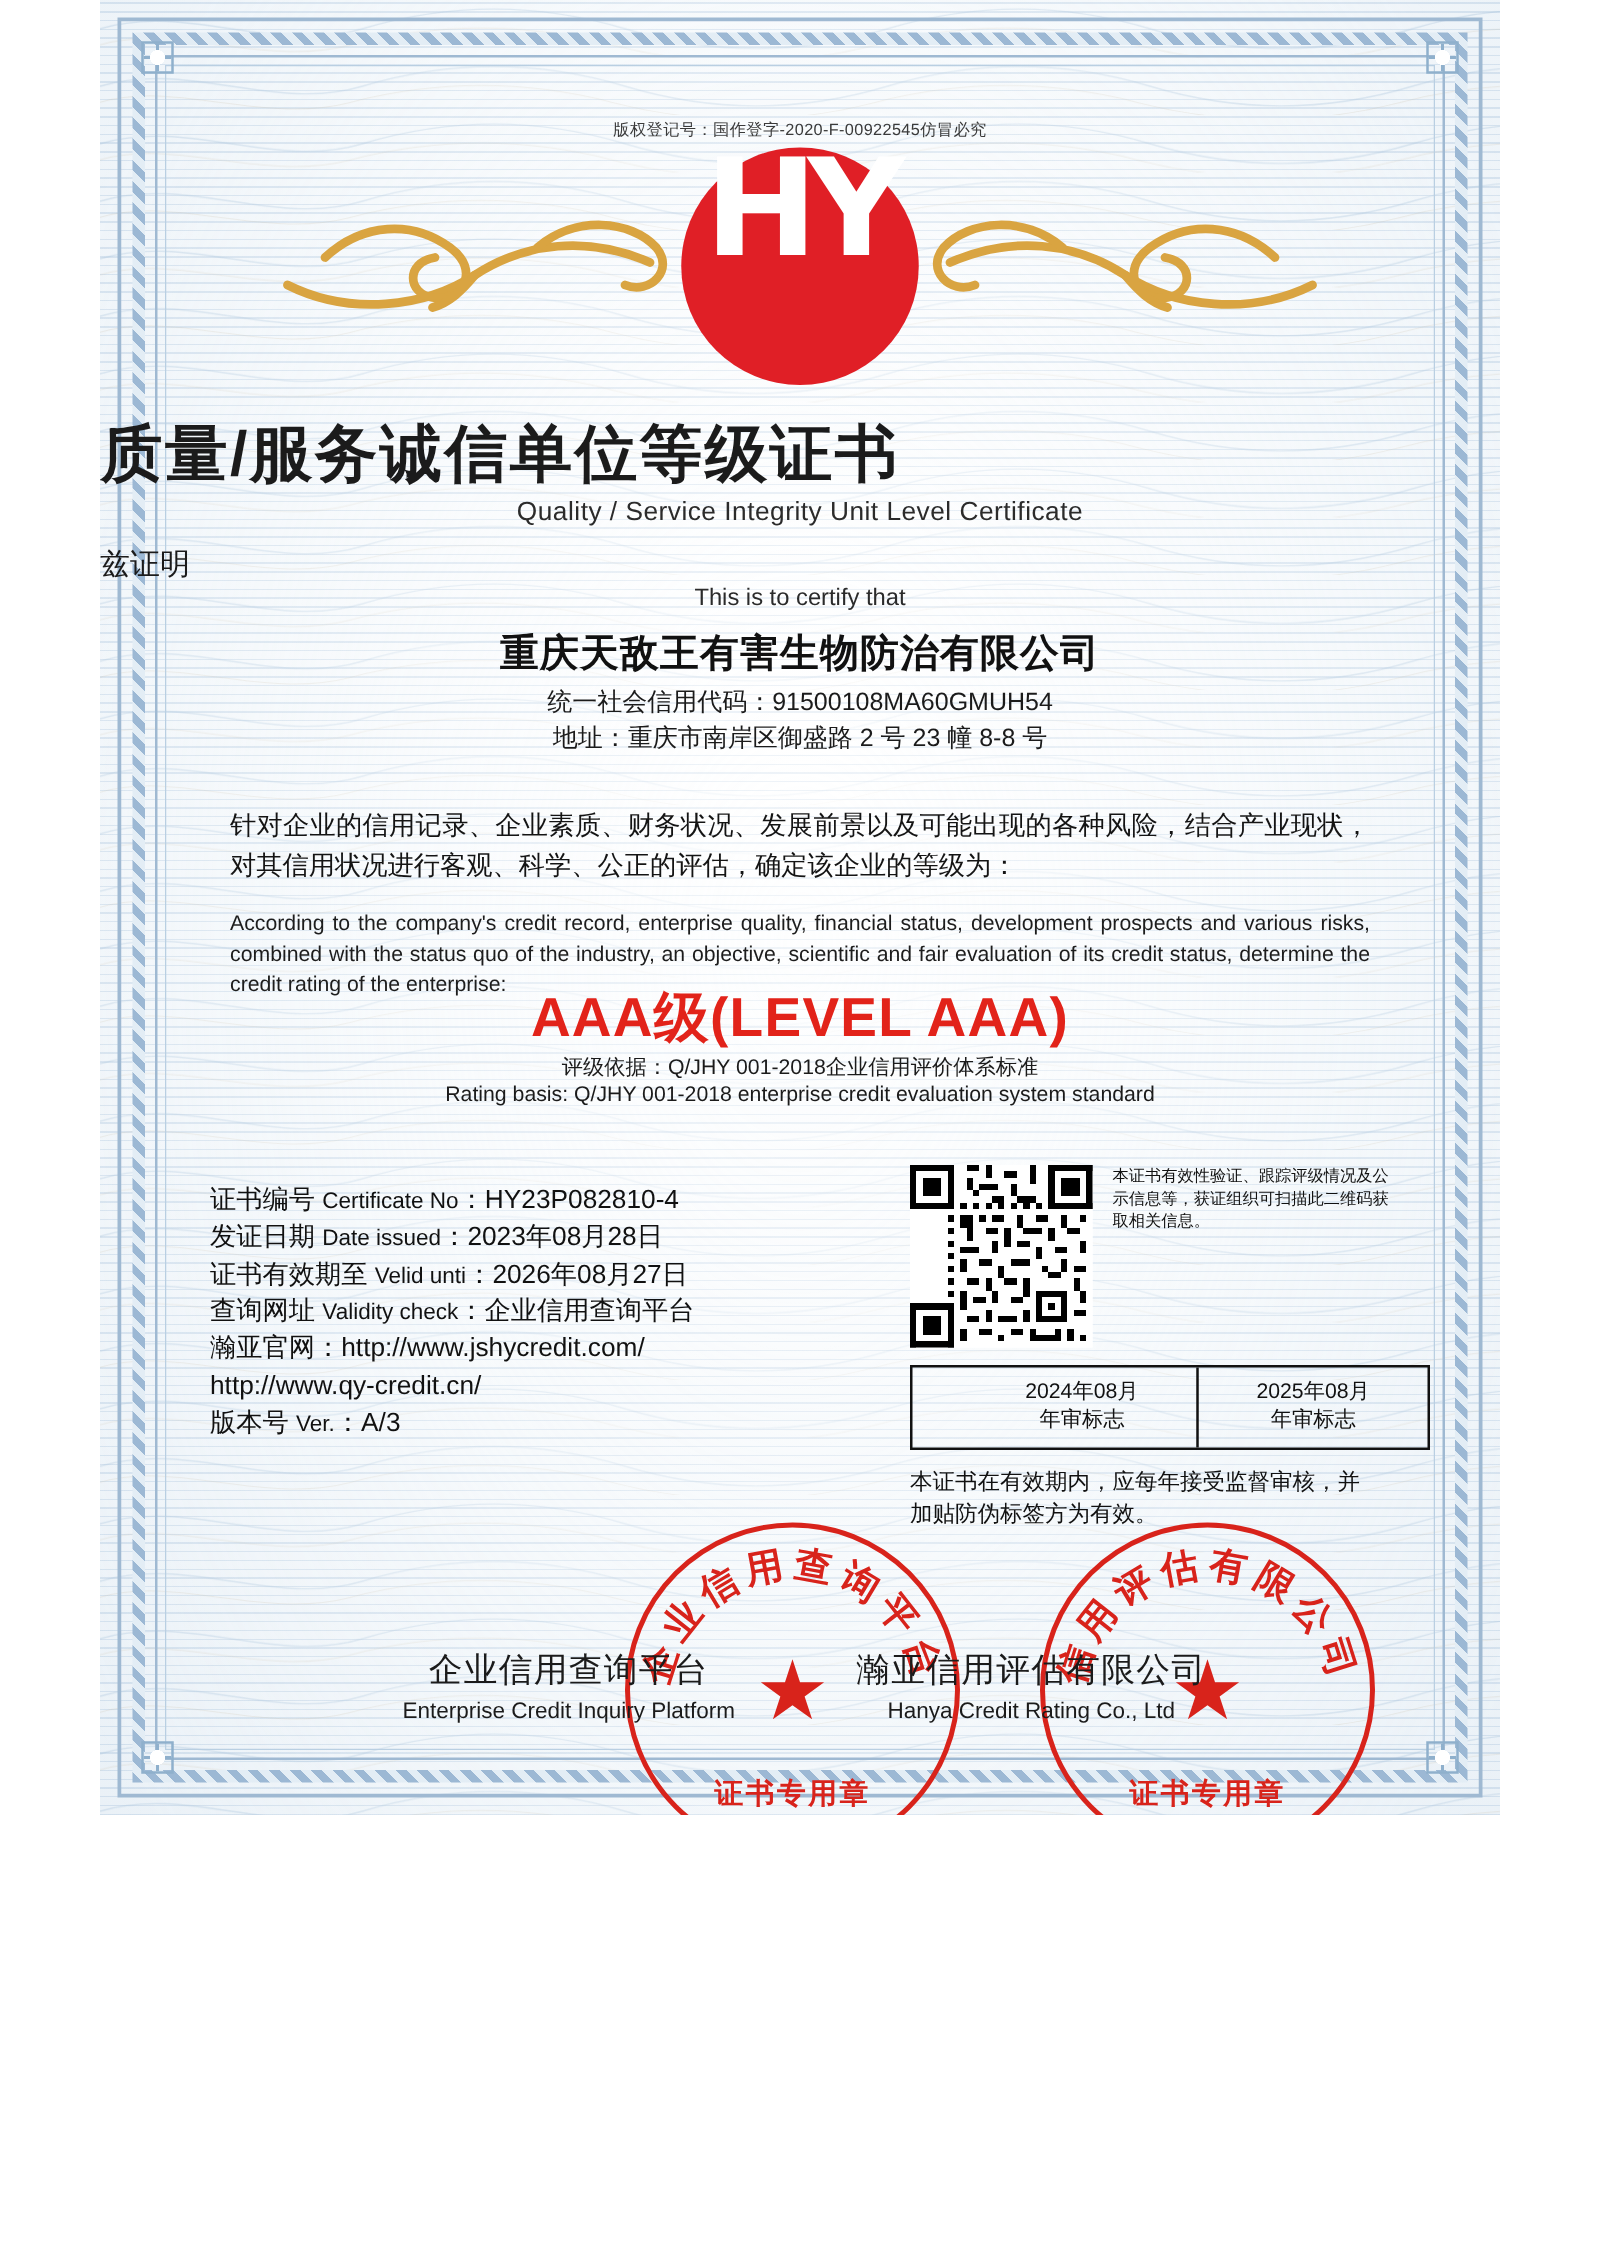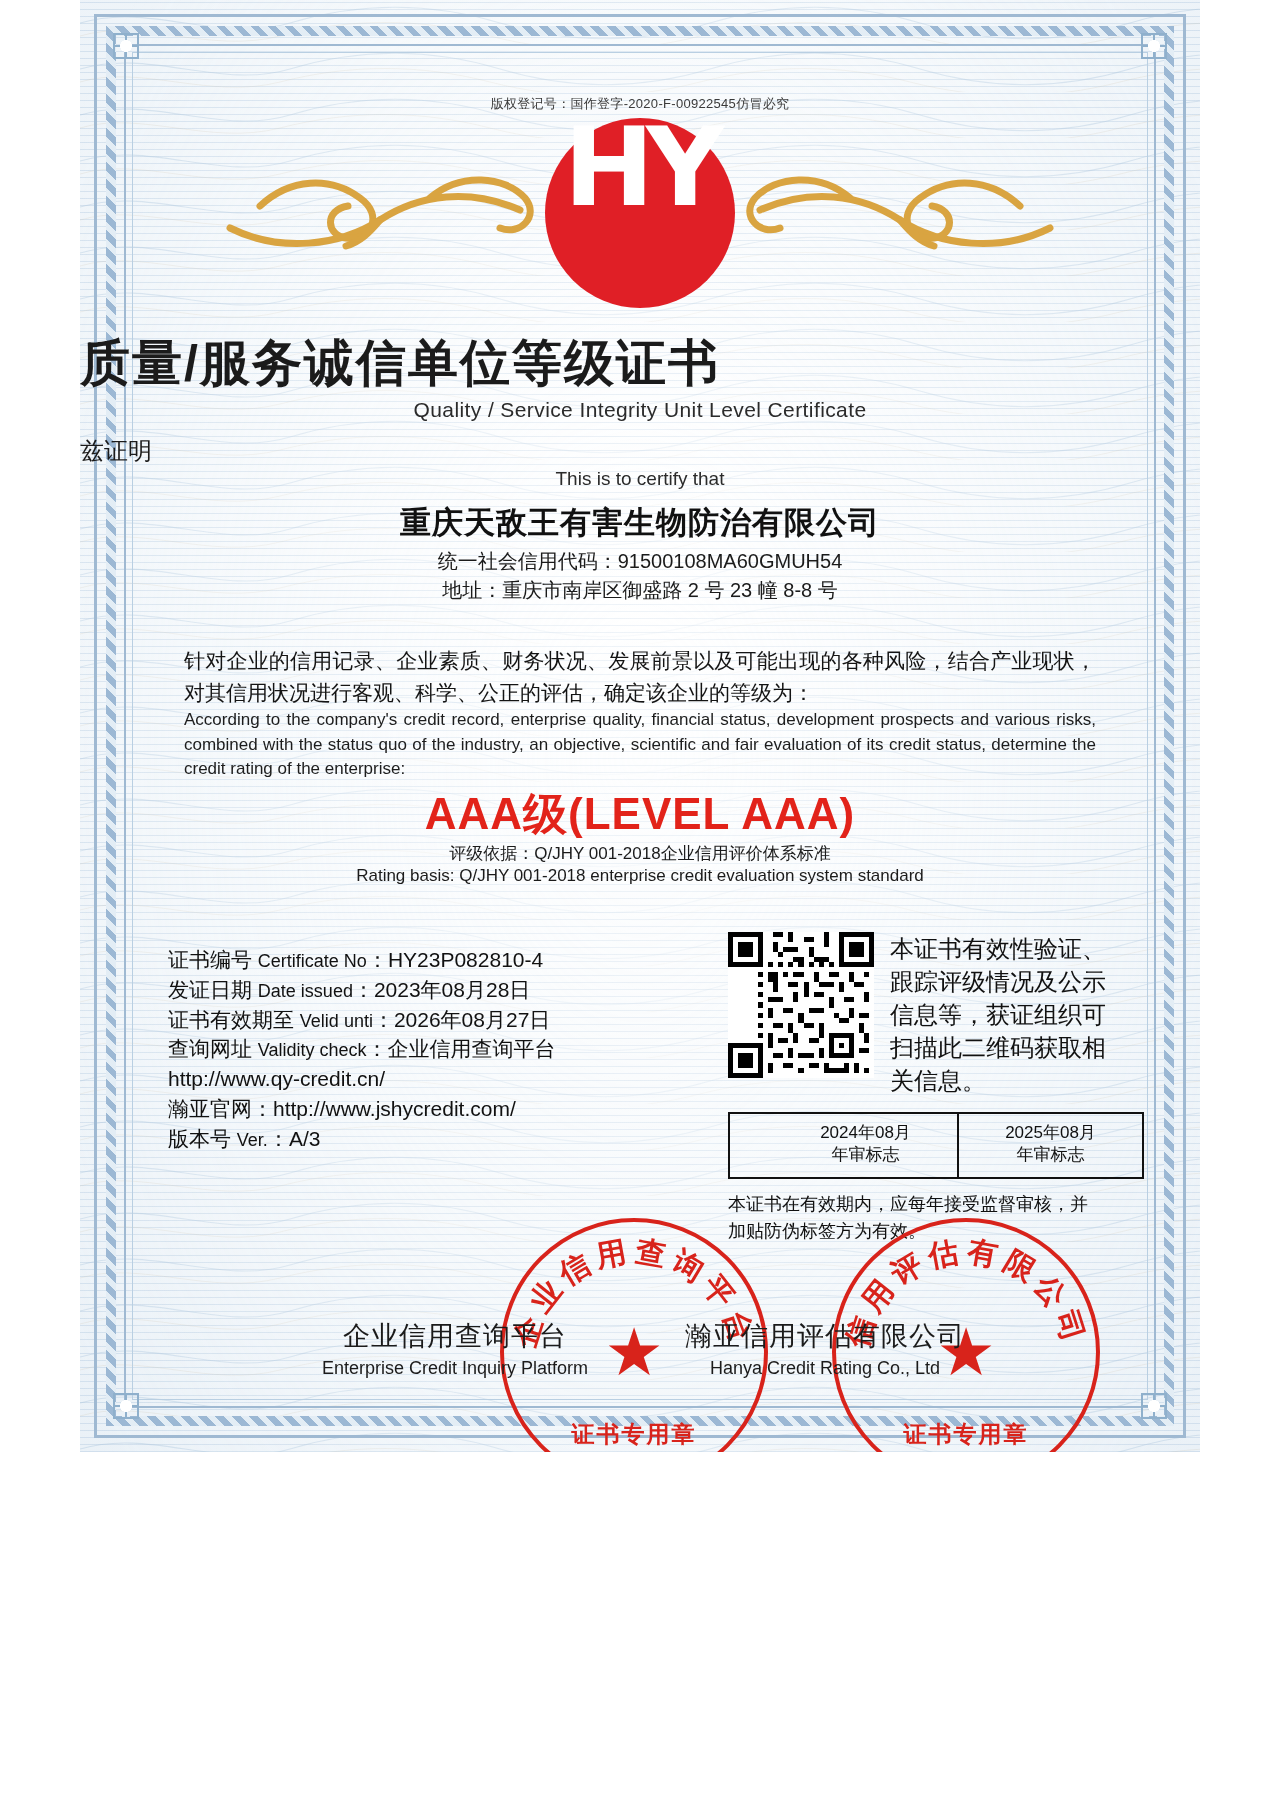--- a/index.html
+++ b/index.html
@@ -207,21 +207,21 @@
     left: 104px;
     right: 104px;
   }
   .body-cn {
     font-size: 21px;
     line-height: 1.5;
     color: #141414;
     text-align: justify;
   }
   .body-en {
-    margin-top: 0;
+    margin-top: 19px;
     font-size: 17px;
     line-height: 1.45;
     color: #1d1d1d;
     text-align: justify;
   }
 
   .level {
     position: absolute;
     top: 785px;
     width: 100%;
@@ -267,21 +267,21 @@
     left: 648px;
     width: 392px;
   }
   .qr-top { display: flex; gap: 16px; }
   .qr-code {
     width: 146px; height: 146px;
     flex: 0 0 auto;
     background: #fff;
   }
   .qr-note {
-    font-size: 24px;
+    font-size: 13px;
     line-height: 1.38;
     color: #111;
   }
   .stamp-boxes {
     display: flex;
     margin-top: 14px;
     border: 2px solid #111;
     width: 368px;
     padding-left: 44px;
   }
@@ -455,24 +455,24 @@
     </div>
     <div class="row">
       <span>证书有效期至</span>
       <span class="lbl-en">Velid unti</span><span>：</span><span>2026年08月27日</span>
     </div>
     <div class="row">
       <span>查询网址</span>
       <span class="lbl-en">Validity check</span><span>：</span><span>企业信用查询平台</span>
     </div>
     <div class="row">
+      <span>瀚亚官网</span><span>：</span><span>http://www.jshycredit.com/</span>
+    </div>
+    <div class="row">
       <span>http://www.qy-credit.cn/</span>
-    </div>
-    <div class="row">
-      <span>瀚亚官网</span><span>：</span><span>http://www.jshycredit.com/</span>
     </div>
     <div class="row">
       <span>版本号</span>
       <span class="lbl-en">Ver.</span><span>：</span><span>A/3</span>
     </div>
   </div>
 
   <div class="qr-area">
     <div class="qr-top">
       <svg class="qr-code" viewBox="0 0 29 29" xmlns="http://www.w3.org/2000/svg" shape-rendering="crispEdges">

